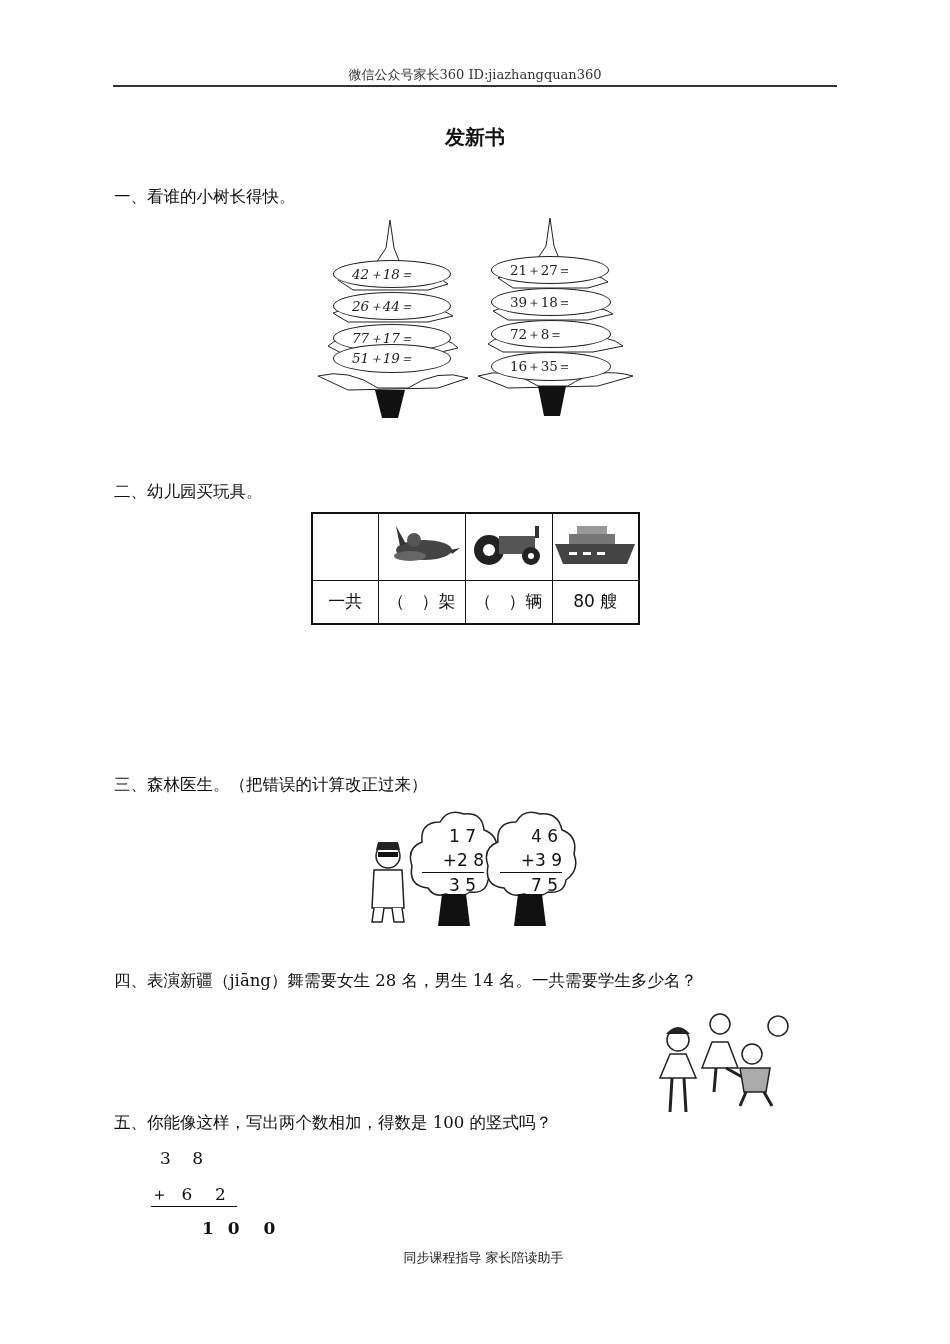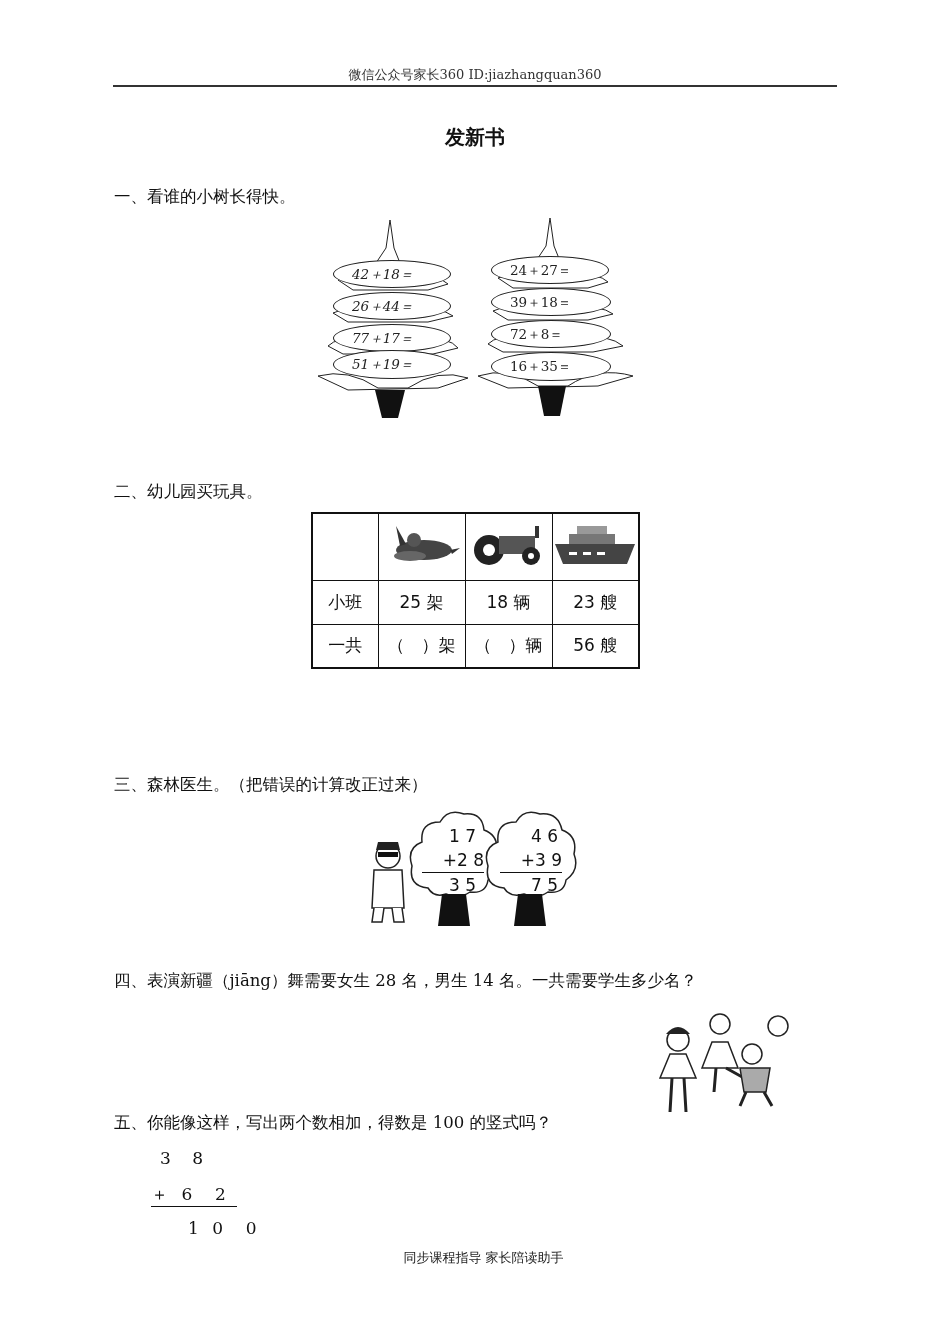--- a/index.html
+++ b/index.html
@@ -33,33 +33,33 @@
     <path d="M68 30 L72 2 L76 30 L82 45 L58 45 Z" fill="#fff" stroke="#222" stroke-width="1"></path>
     <path d="M0 158 Q30 150 60 170 L90 170 Q120 150 150 160 L120 170 L30 172 Z" fill="#fff" stroke="#222" stroke-width="1"></path>
     <path d="M10 128 Q20 118 40 124 L110 124 Q130 118 140 130 L115 136 L25 136 Z" fill="#fff" stroke="#222" stroke-width="1"></path>
     <path d="M15 95 Q30 88 40 96 L110 96 Q120 88 135 98 L110 104 L30 104 Z" fill="#fff" stroke="#222" stroke-width="1"></path>
     <path d="M20 62 Q35 56 40 64 L110 64 Q118 56 130 66 L110 72 L35 72 Z" fill="#fff" stroke="#222" stroke-width="1"></path>
     <path d="M57 172 L87 172 L80 200 L64 200 Z" fill="#111"></path>
   </svg>
   <div class="leaf" style="left:15px; top:42px; width:118px; height:28px;">42＋18＝</div>
   <div class="leaf" style="left:15px; top:74px; width:118px; height:28px;">26＋44＝</div>
   <div class="leaf" style="left:15px; top:106px; width:118px; height:28px;">77＋17＝</div>
-  <div class="leaf" style="left:15px; top:132px; width:118px; height:29px;">51＋19＝</div>
+  <div class="leaf" style="left:15px; top:126px; width:118px; height:29px;">51＋19＝</div>
 </div>
 
 <div class="tree" style="left:478px; top:216px; width:155px; height:200px;">
   <svg width="155" height="200" style="position:absolute;left:0;top:0;">
     <path d="M68 30 L72 2 L76 30 L82 45 L58 45 Z" fill="#fff" stroke="#222" stroke-width="1"></path>
     <path d="M0 160 Q30 150 60 170 L90 170 Q120 150 155 160 L120 170 L30 172 Z" fill="#fff" stroke="#222" stroke-width="1"></path>
     <path d="M10 128 Q20 118 40 124 L110 124 Q130 118 145 130 L115 136 L25 136 Z" fill="#fff" stroke="#222" stroke-width="1"></path>
     <path d="M15 95 Q30 88 40 96 L110 96 Q120 88 135 98 L110 104 L30 104 Z" fill="#fff" stroke="#222" stroke-width="1"></path>
     <path d="M20 62 Q35 56 40 64 L110 64 Q118 56 130 66 L110 72 L35 72 Z" fill="#fff" stroke="#222" stroke-width="1"></path>
     <path d="M60 170 L88 170 L82 200 L66 200 Z" fill="#111"></path>
   </svg>
-  <div class="leaf" style="left:13px; top:40px; width:118px; height:28px;">24＋27＝</div>
+  <div class="leaf" style="left:13px; top:40px; width:118px; height:28px;">21＋27＝</div>
   <div class="leaf" style="left:13px; top:72px; width:120px; height:28px;">39＋18＝</div>
   <div class="leaf" style="left:13px; top:104px; width:120px; height:28px;">72＋8＝</div>
   <div class="leaf" style="left:13px; top:136px; width:120px; height:29px;">16＋35＝</div>
 </div>
 
 <div class="abs q" style="top:481px;">二、幼儿园买玩具。</div>
 
 <table class="toys">
   <tbody>
       <tr class="pics">
@@ -88,30 +88,24 @@
         <path d="M2 24 L82 24 L74 44 L10 44 Z" fill="#444"></path>
         <rect x="16" y="14" width="46" height="10" fill="#777"></rect>
         <rect x="24" y="6" width="30" height="8" fill="#999"></rect>
         <rect x="16" y="32" width="8" height="3" fill="#fff"></rect>
         <rect x="30" y="32" width="8" height="3" fill="#fff"></rect>
         <rect x="44" y="32" width="8" height="3" fill="#fff"></rect>
       </svg>
     </td>
   </tr>
   <tr>
-    <td>小班</td>
-    <td>25 架</td>
-    <td>18 辆</td>
-    <td>23 艘</td>
-  </tr>
-  <tr>
     <td>一共</td>
     <td>（　）架</td>
     <td>（　）辆</td>
-    <td>56 艘</td>
+    <td>80 艘</td>
   </tr>
 </tbody>
   </table>
 
 <div class="abs q" style="top:774px;">三、森林医生。（把错误的计算改正过来）</div>
 
 <svg class="abs" style="left:358px; top:838px;" width="52" height="88">
   <circle cx="30" cy="18" r="12" fill="#fff" stroke="#222" stroke-width="1.5"></circle>
   <path d="M18 12 L42 12 L40 4 L20 4 Z" fill="#222"></path>
   <rect x="20" y="14" width="20" height="5" fill="#111"></rect>
@@ -151,15 +145,15 @@
   <path d="M76 56 L74 80 M86 56 L104 66" stroke="#222" stroke-width="3"></path>
   <circle cx="112" cy="42" r="10" fill="#fff" stroke="#222" stroke-width="1.5"></circle>
   <circle cx="138" cy="14" r="10" fill="#fff" stroke="#222" stroke-width="1.5"></circle>
   <path d="M100 56 L130 56 L126 80 L104 80 Z" fill="#aaa" stroke="#222" stroke-width="1.5"></path>
   <path d="M106 80 L100 94 M124 80 L132 94" stroke="#222" stroke-width="3"></path>
 </svg>
 
 <div class="abs q" style="top:1112px;">五、你能像这样，写出两个数相加，得数是 100 的竖式吗？</div>
 <div class="vert" style="left:160px; top:1148px;">3 8</div>
 <div class="vert" style="left:151px; top:1183px; border-bottom:1.5px solid #111; width:86px; white-space:pre; letter-spacing:4px;">＋ 6  2</div>
-<div class="vert" style="left:188px; top:1218px; white-space:pre; letter-spacing:4px;">1 0  0</div>
+<div class="vert" style="left:202px; top:1218px; white-space:pre; letter-spacing:4px;font-weight:bold;">1 0  0</div>
 
 <div class="abs footer">同步课程指导 家长陪读助手</div>
 
 </body></html>

